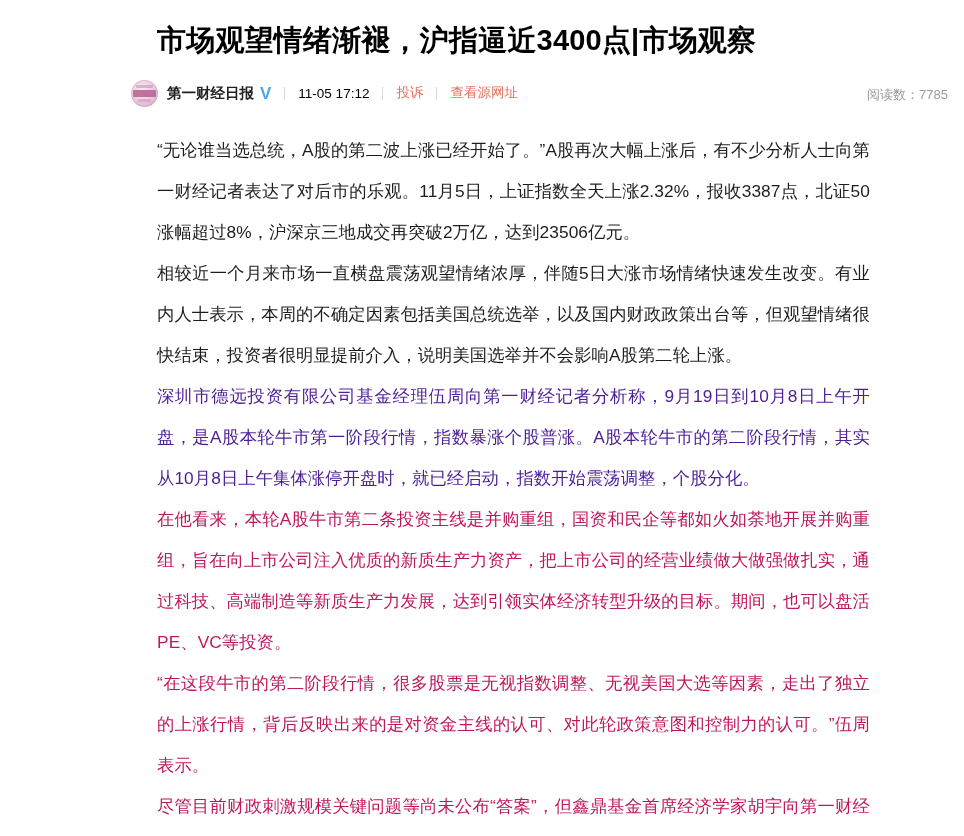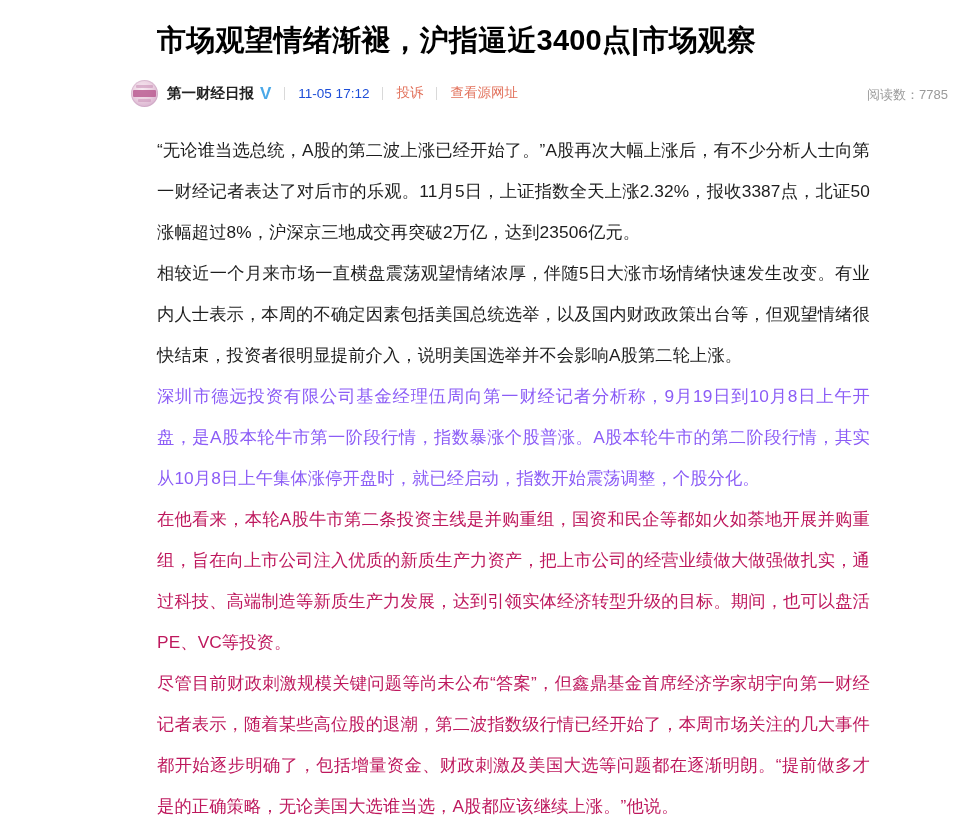--- a/index.html
+++ b/index.html
@@ -111,21 +111,21 @@
   }
   .divider {
     display: inline-block;
     width: 1px;
     height: 13px;
     background: #d9d9d9;
     margin: 0 13px;
     flex: 0 0 auto;
   }
   .timestamp {
-    color: #1d4ed8;
+    color: #000000;
     font-size: 13.5px;
     white-space: nowrap;
     font-family: "Liberation Sans", sans-serif;
   }
   .meta-link {
     color: #e2715b;
     font-size: 13.5px;
     white-space: nowrap;
     text-decoration: none;
     cursor: pointer;
@@ -152,21 +152,21 @@
     line-height: 41px;
     color: #1d1d1d;
     text-align: justify;
     letter-spacing: 0.1px;
     font-family: Liberation Sans, sans-serif;
   }
   .para.dim {
     color: #be185d;
   }
   .para.dimmer {
-    color: #8b5cf6;
+    color: #4c1d95;
   }
 </style>
 </head>
 <body>
 
 <div class="page">
   <div class="article">
 
     <h1 class="title">市场观望情绪渐褪，沪指逼近3400点|市场观察</h1>
 
@@ -194,18 +194,19 @@
       <a class="meta-link">查看源网址</a>
 
       <span class="meta-right">阅读数：7785</span>
     </div>
 
     <div class="body">
       <p class="para">“无论谁当选总统，A股的第二波上涨已经开始了。”A股再次大幅上涨后，有不少分析人士向第一财经记者表达了对后市的乐观。11月5日，上证指数全天上涨2.32%，报收3387点，北证50涨幅超过8%，沪深京三地成交再突破2万亿，达到23506亿元。</p>
       <p class="para">相较近一个月来市场一直横盘震荡观望情绪浓厚，伴随5日大涨市场情绪快速发生改变。有业内人士表示，本周的不确定因素包括美国总统选举，以及国内财政政策出台等，但观望情绪很快结束，投资者很明显提前介入，说明美国选举并不会影响A股第二轮上涨。</p>
       <p class="para dimmer">深圳市德远投资有限公司基金经理伍周向第一财经记者分析称，9月19日到10月8日上午开盘，是A股本轮牛市第一阶段行情，指数暴涨个股普涨。A股本轮牛市的第二阶段行情，其实从10月8日上午集体涨停开盘时，就已经启动，指数开始震荡调整，个股分化。</p>
       <p class="para dim">在他看来，本轮A股牛市第二条投资主线是并购重组，国资和民企等都如火如荼地开展并购重组，旨在向上市公司注入优质的新质生产力资产，把上市公司的经营业绩做大做强做扎实，通过科技、高端制造等新质生产力发展，达到引领实体经济转型升级的目标。期间，也可以盘活PE、VC等投资。</p>
+      <p class="para dim">“在这段牛市的第二阶段行情，很多股票是无视指数调整、无视美国大选等因素，走出了独立的上涨行情，背后反映出来的是对资金主线的认可、对此轮政策意图和控制力的认可。”伍周表示。</p>
       <p class="para dim">尽管目前财政刺激规模关键问题等尚未公布“答案”，但鑫鼎基金首席经济学家胡宇向第一财经记者表示，随着某些高位股的退潮，第二波指数级行情已经开始了，本周市场关注的几大事件都开始逐步明确了，包括增量资金、财政刺激及美国大选等问题都在逐渐明朗。“提前做多才是的正确策略，无论美国大选谁当选，A股都应该继续上涨。”他说。</p>
 
     </div>
 
   </div>
 </div>
 
 </body></html>

